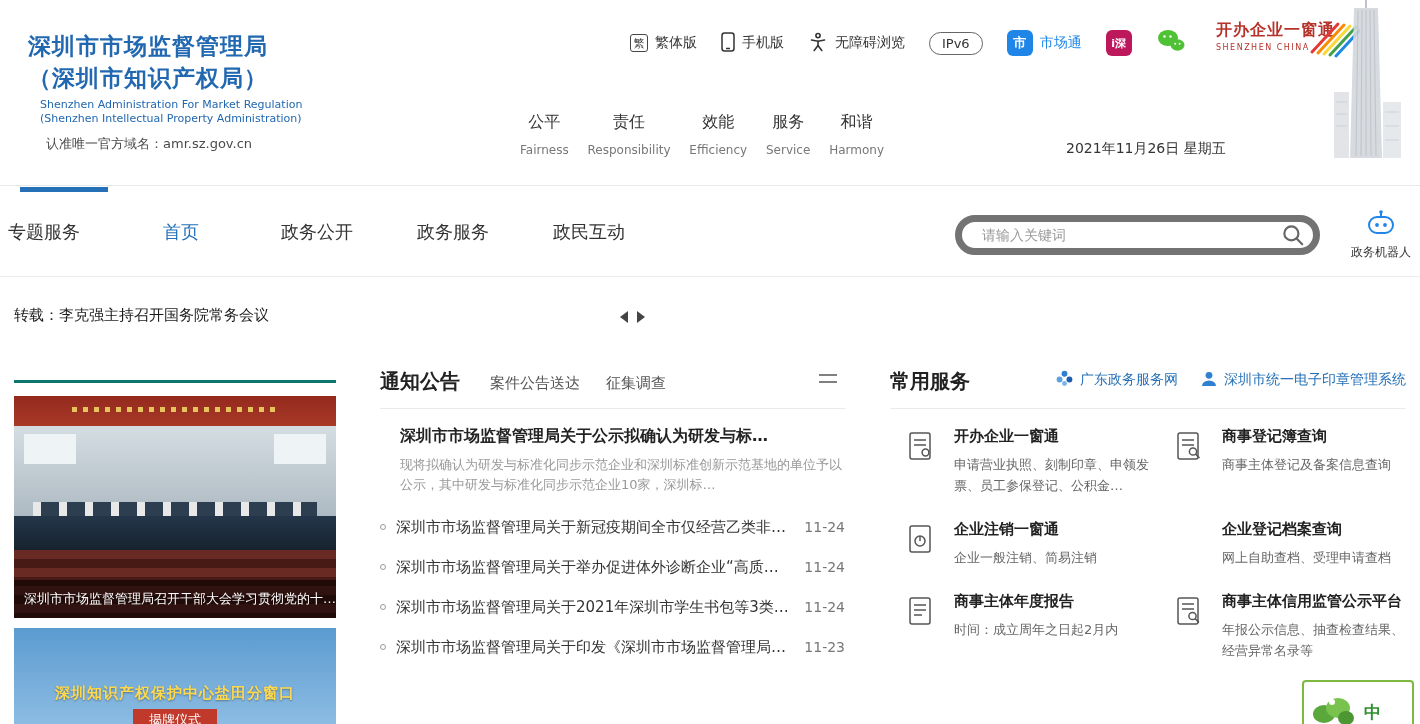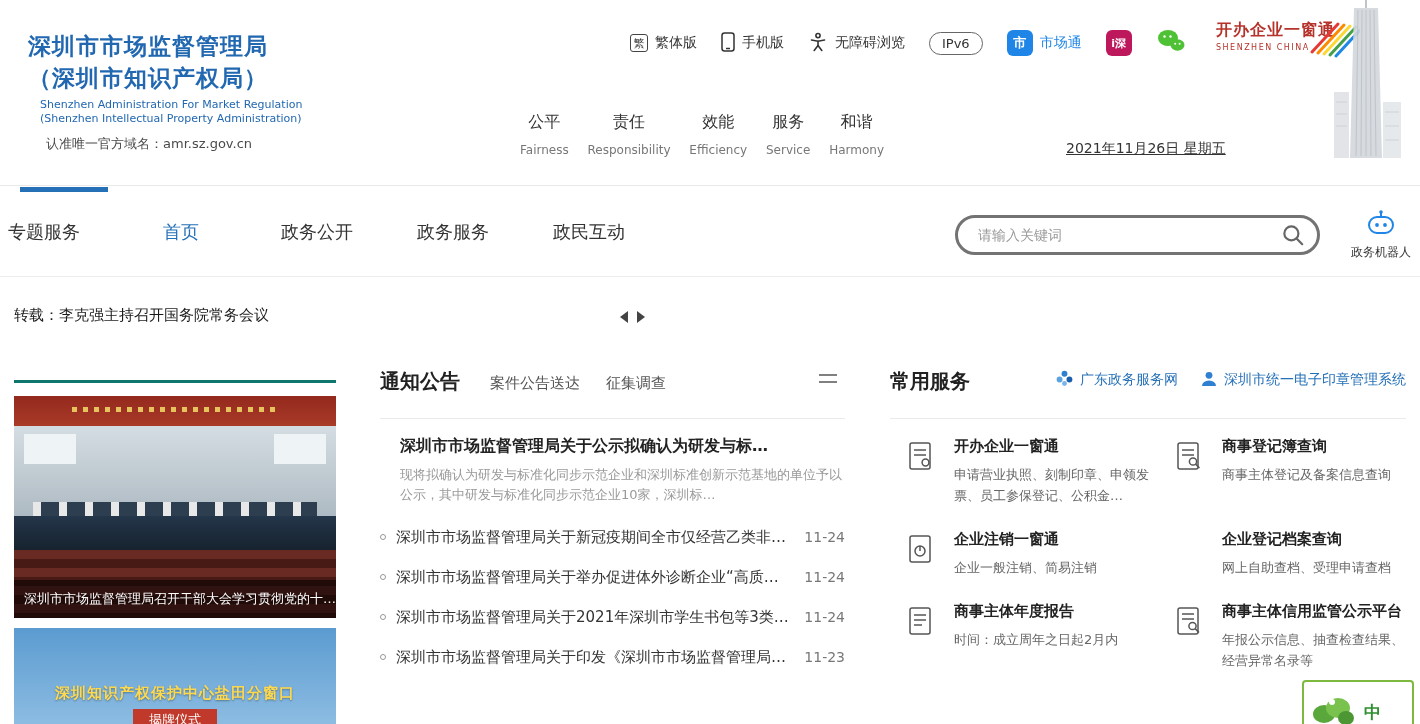--- a/index.html
+++ b/index.html
@@ -27,33 +27,33 @@
   .sz-logo-en { color:#b5332a; font-size:8px; letter-spacing:1.5px; margin-top:2px; }
   .sz-stripes { position:absolute; left:92px; top:-4px; }
 
   .building { position:absolute; right:2px; top:0; opacity:.9; }
 
   .values { position:absolute; left:520px; top:112px; width:364px; display:flex; justify-content:space-between; }
   .value { text-align:center; }
   .value-cn { font-size:16px; color:#333; }
   .value-en { font-size:12px; color:#777; margin-top:10px; }
 
-  .header-date { position:absolute; left:1066px; top:140px; font-size:14px; color:#333;text-decoration:underline; }
+  .header-date { position:absolute; left:1066px; top:140px; font-size:14px; color:#333; }
 
   
   .nav { position:absolute; top:187px; left:0; right:0; height:90px; background:#fff; border-bottom:1px solid #ececec; }
   .nav-indicator { position:absolute; top:0; left:20px; width:88px; height:5px; background:#2570b7; }
   .nav-item { position:absolute; top:0; height:90px; line-height:90px; width:88px; text-align:center; font-size:18px; color:#333; cursor:pointer; }
   .nav-item.active { color:#2570b7; }
   .nav-item:nth-of-type(1){ left:20px; } .nav-item:nth-of-type(2){ left:137px; }
   .nav-item:nth-of-type(3){ left:273px; } .nav-item:nth-of-type(4){ left:409px; }
   .nav-item:nth-of-type(5){ left:545px; }
 
   .search { position:absolute; left:955px; top:28px; width:365px; height:40px; }
-  .search input { width:100%; height:100%; border:3px solid #737373; border-radius:20px; padding:0 52px 0 20px; font-size:14px; color:#333; outline:none; font-family:inherit; background:#fff; }
+  .search input { width:100%; height:100%; border:7px solid #737373; border-radius:20px; padding:0 52px 0 20px; font-size:14px; color:#333; outline:none; font-family:inherit; background:#fff; }
   .search input::placeholder { color:#9a9a9a; }
   .search-icon { position:absolute; right:14px; top:7px; cursor:pointer; }
 
   .robot { position:absolute; left:1346px; top:22px; width:70px; text-align:center; cursor:pointer; }
   .robot-label { font-size:12px; color:#333; margin-top:3px; }
 
   
   .ticker { position:absolute; left:14px; top:306px; font-size:15px; color:#1a1a1a; display:flex; }
   .ticker-link { cursor:pointer; }
   .slide-arrows { position:absolute; left:620px; top:311px; display:flex; gap:9px; }
@@ -75,21 +75,21 @@
     background:repeating-linear-gradient(90deg,#e8e8e8 0 8px,#2c3e50 8px 26px); }
   .s1-seats { height:68px; background:repeating-linear-gradient(180deg,#6a2a24 0 9px,#471a16 9px 18px); }
   .slide1-caption { position:absolute; left:0; right:0; bottom:0; height:38px; line-height:38px;
     background:rgba(0,0,0,.55); color:#fff; font-size:13px; padding:0 10px; white-space:nowrap; overflow:hidden; }
   .slide2 { position:relative; margin-top:10px; height:127px; overflow:hidden; cursor:pointer; text-align:center;
     background:linear-gradient(180deg,#5b9bd0,#9cc7e8); }
   .slide2-title { margin-top:56px; color:#ffd94d; font-size:15px; font-weight:bold; letter-spacing:1px; text-shadow:0 1px 2px rgba(0,0,0,.35); }
   .slide2-sub { display:inline-block; margin-top:6px; color:#fff; background:#c0392b; font-size:13px; padding:2px 16px; }
 
   
-  .panel-head { display:flex; align-items:baseline; position:relative; padding-bottom:23px; border-bottom:1px solid #eaeaea; }
+  .panel-head { display:flex; align-items:baseline; position:relative; padding-bottom:13px; border-bottom:1px solid #eaeaea; }
   .panel-title { font-size:20px; font-weight:bold; color:#222; }
 
   .notices { position:absolute; left:380px; top:368px; width:465px; }
   .notice-tabs { display:flex; gap:26px; margin-left:30px; }
   .notice-tab { font-size:15px; color:#555; cursor:pointer; }
   .more-icon { position:absolute; right:8px; top:6px; width:18px; cursor:pointer; }
   .more-icon span { display:block; height:2px; background:#808080; margin-bottom:5px; }
 
   .featured { display:flex; padding:17px 0 0 20px; }
   .date-box { width:73px; flex:none; text-align:center; margin-right:15px; }

